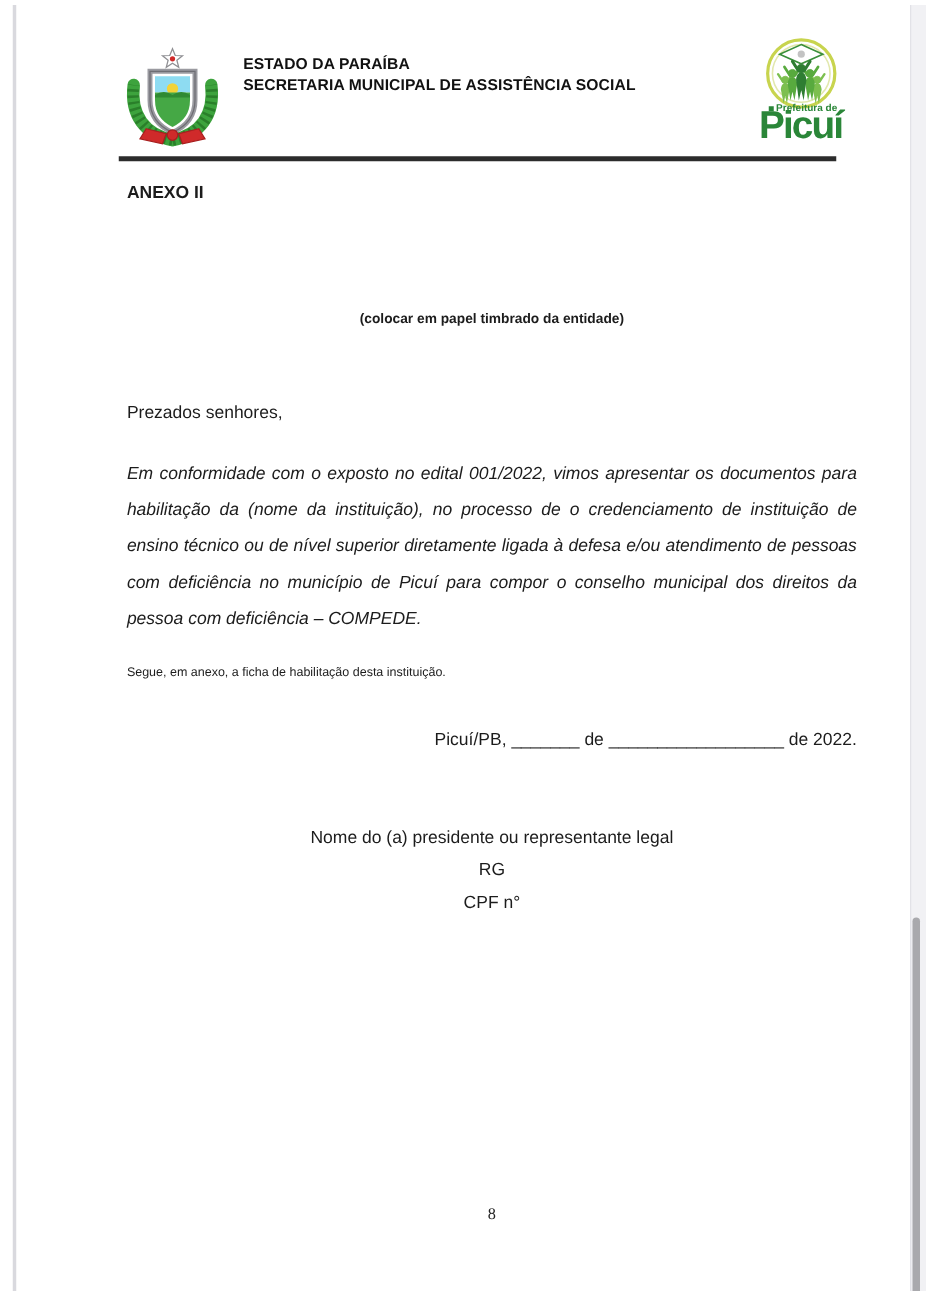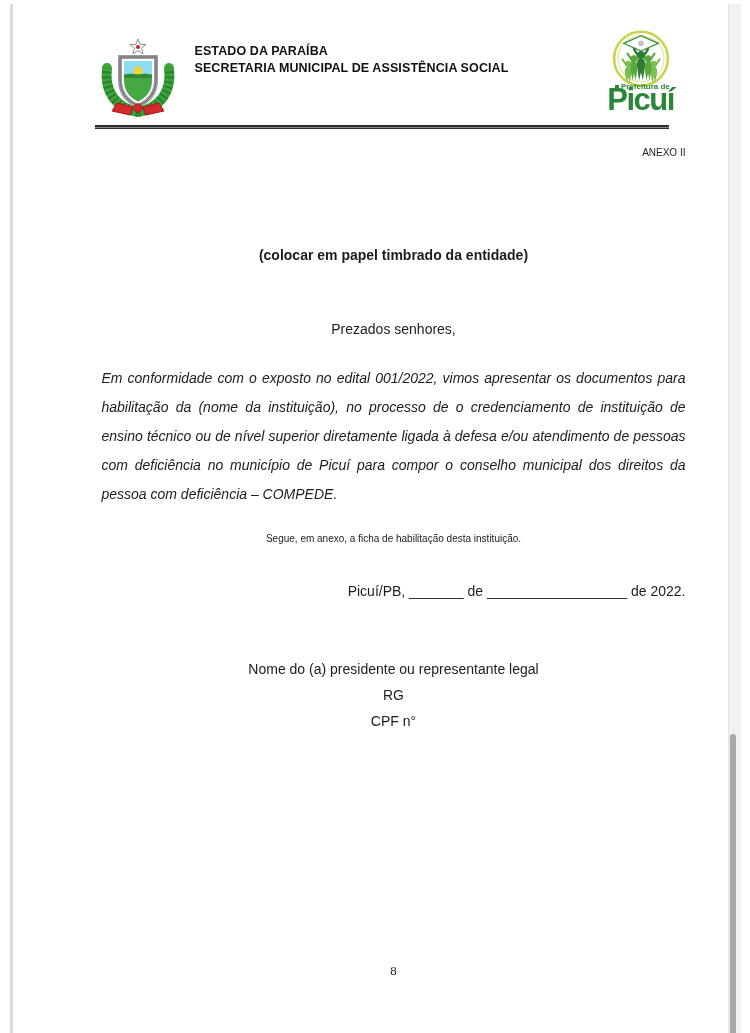--- a/index.html
+++ b/index.html
@@ -47,28 +47,28 @@
   }
   .picui-prefix .sq {
     display:inline-block; width:4px; height:4px; background:#2a8638; margin-right:2px;
   }
   .header-rule {
     position:absolute; left:85px; top:121px; width:574px; height:4px;
     background:linear-gradient(to bottom,#2c2c2c 0 2px,#8c8c8c 2px 2.6px,#2c2c2c 2.6px 4px);
   }
 
   
-  .content { font-size:14px; color:#1c1c1c;text-align:center; }
+  .content { font-size:14px; color:#1c1c1c; }
   .title-block {
     position:absolute; left:92px; top:136px; width:584px;
-    text-align:right; font-weight:normal; font-size:10px; line-height:26px;
+    text-align:left; font-weight:bold; font-size:14px; line-height:26px;
   }
   .letterhead-note {
     position:absolute; left:92px; top:238px; width:584px;
-    text-align:center; font-weight:bold; font-size:14px; line-height:26px;
+    text-align:center; font-weight:bold; font-size:11px; line-height:26px;
   }
   .salutation { position:absolute; left:92px; top:315px; width:584px; font-size:14px; line-height:20px; }
   .body-paragraph {
     position:absolute; left:92px; top:360px; width:584px;
     font-size:14px; line-height:29px; text-align:justify;font-style:italic;
   }
   .attachment-note { position:absolute; left:92px; top:525px; width:584px; font-size:10px; line-height:20px; }
   .date-line { position:absolute; left:92px; top:577px; width:584px; text-align:right; font-size:14px; line-height:20px; }
   .signature-block { position:absolute; left:92px; top:652px; width:584px; text-align:center; font-size:14px; line-height:26px; }
   .page-number {

